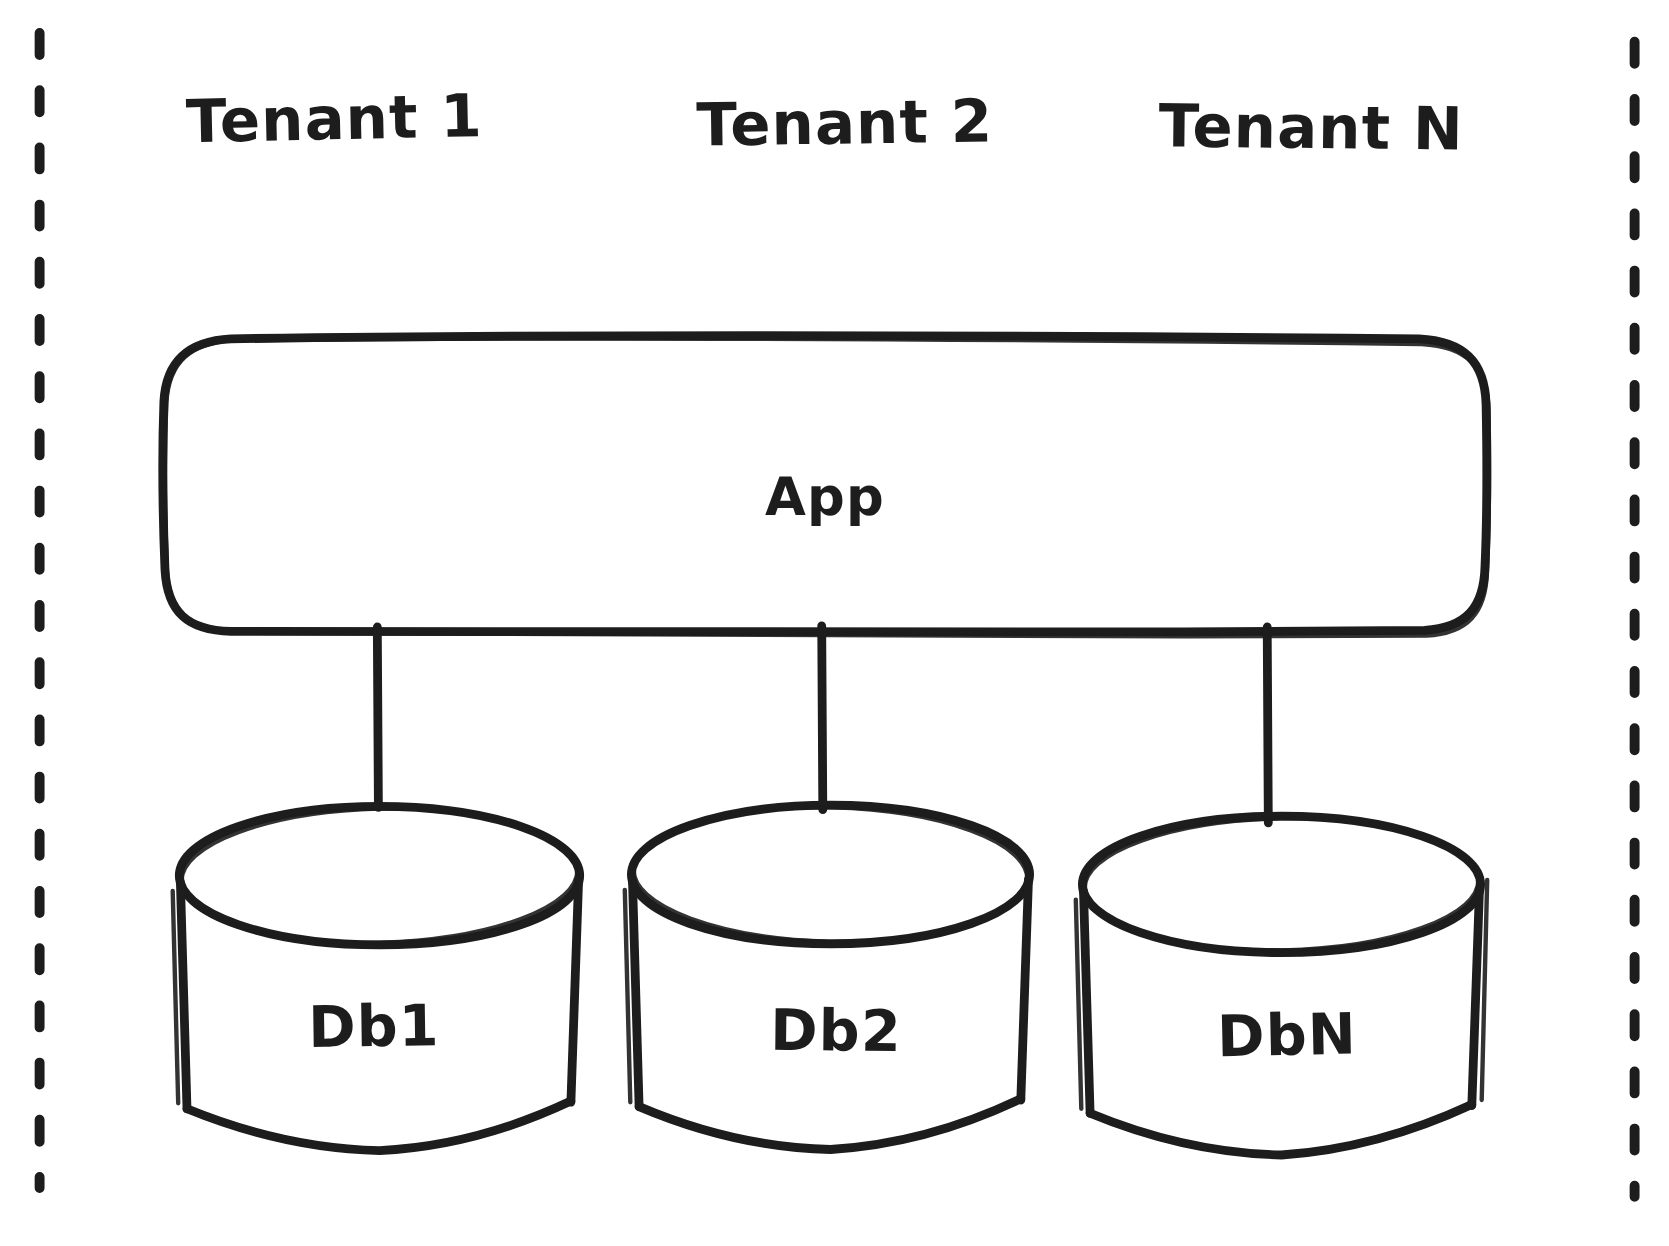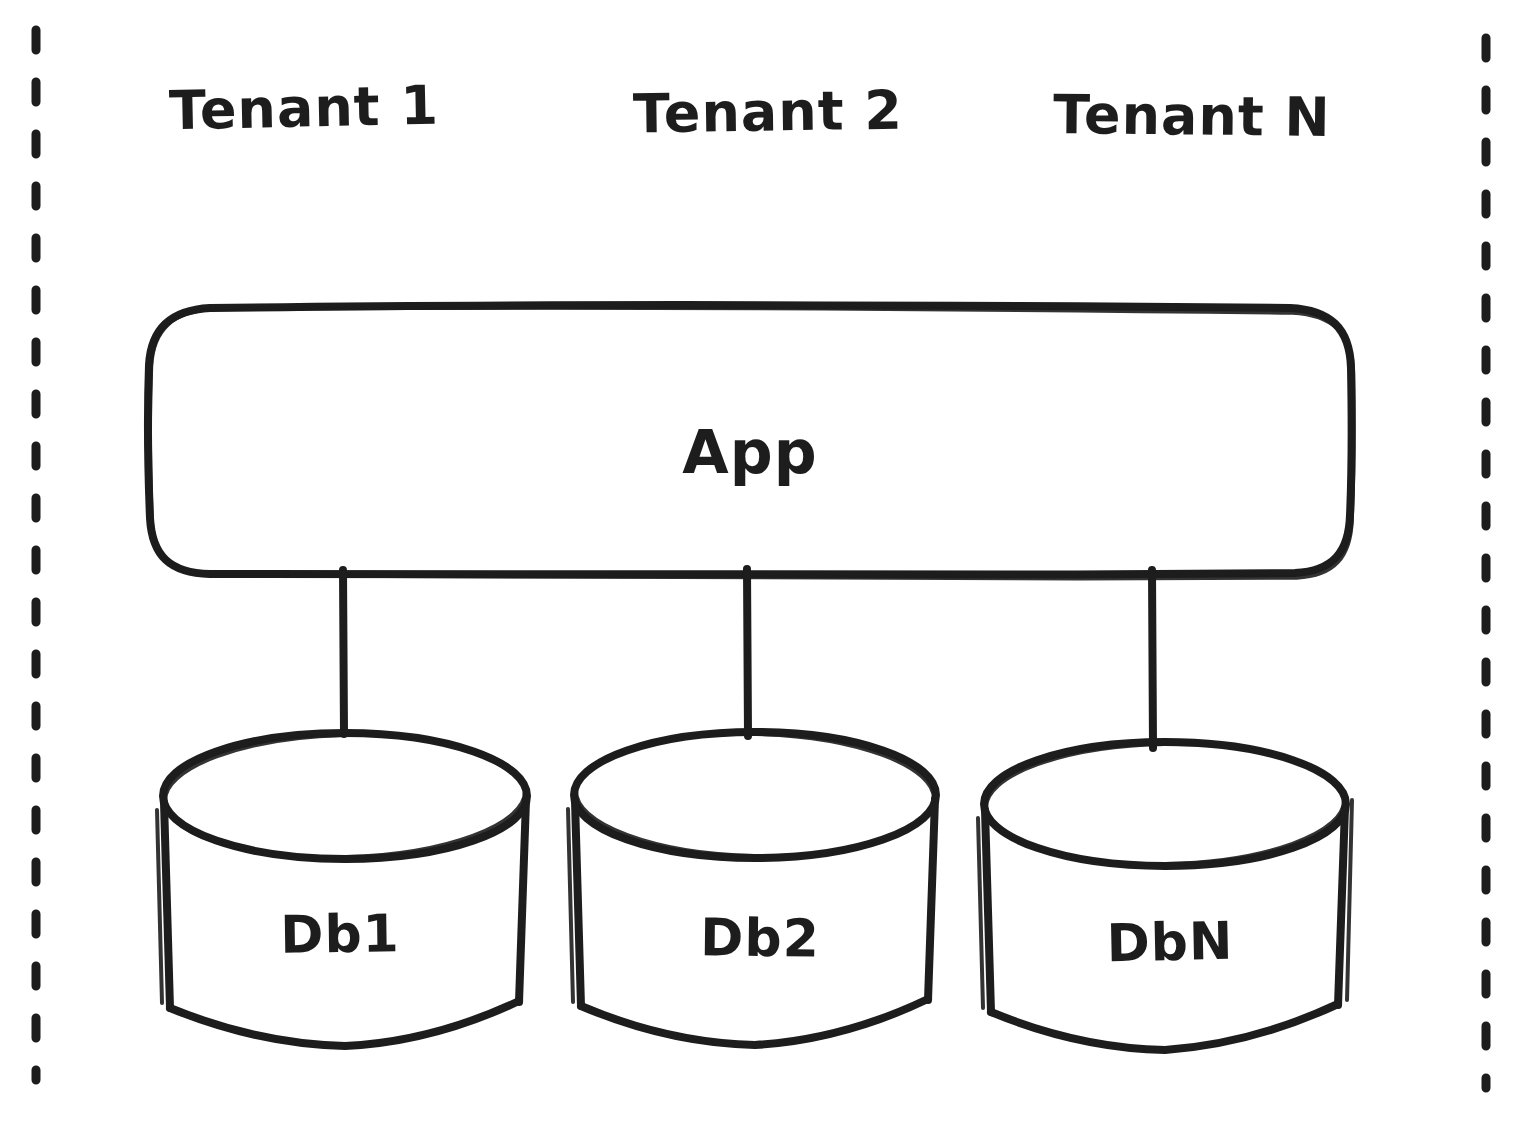--- a/index.html
+++ b/index.html
@@ -41,21 +41,21 @@
     color: #1d1d1d;
     font-weight: 600;
     letter-spacing: 1px;
     white-space: nowrap;
     user-select: none;
   }
   .tenant-label {
     font-size: 54px;
   }
   .app-label {
-    font-size: 60px;
+    font-size: 48px;
   }
   .db-label {
     font-size: 52px;
   }
   .tilt-a { transform: translate(-50%, -50%) rotate(-1.2deg); }
   .tilt-b { transform: translate(-50%, -50%) rotate(-0.8deg); }
   .tilt-c { transform: translate(-50%, -50%) rotate(0.6deg); }
 </style>
 </head>
 <body>

